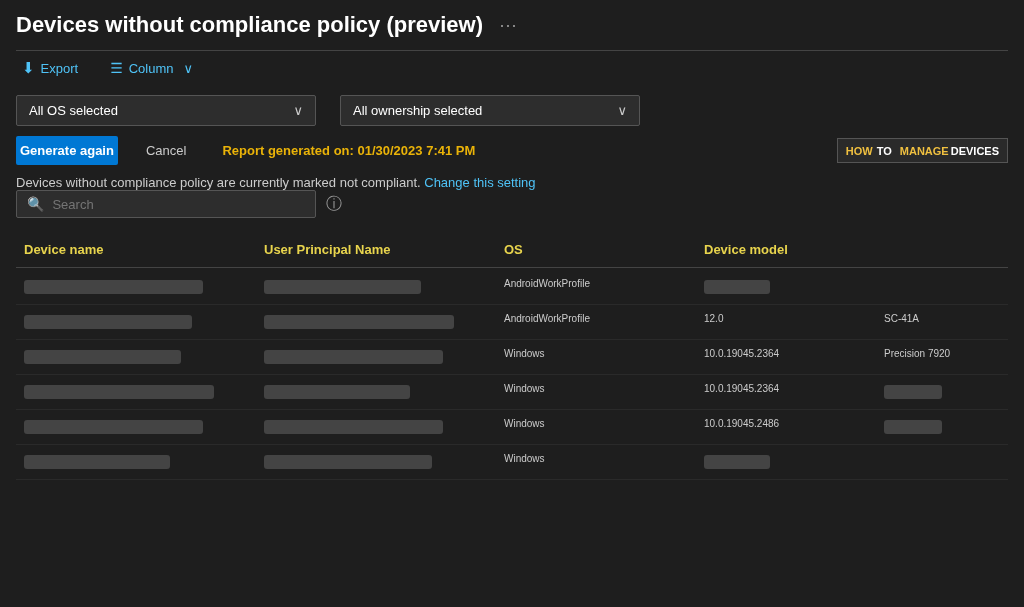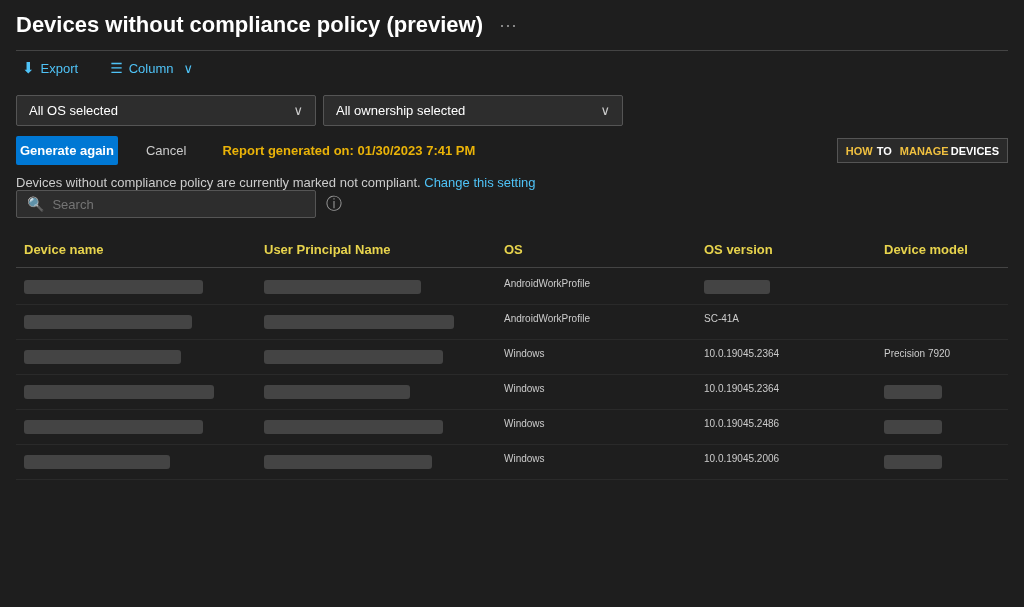--- a/index.html
+++ b/index.html
@@ -52,21 +52,21 @@
       color: #4fc3f7;
       font-size: 13px;
       cursor: pointer;
       padding: 4px 6px;
     }
     .icon-download { font-size: 15px; }
     .icon-column { font-size: 14px; }
     .filter-row {
       display: flex;
       align-items: center;
-      gap: 7px;
+      gap: 24px;
       margin-bottom: 10px;
     }
     .dropdown-select {
       background: #2d2d2d;
       border: 1px solid #555;
       color: #ffffff;
       padding: 7px 12px;
       font-size: 13px;
       border-radius: 2px;
       cursor: pointer;
@@ -274,34 +274,34 @@
       <input type="text" placeholder="Search" style="">
     </div>
     <span class="info-icon">ⓘ</span>
   </div>
 
   <div class="table-container">
     <div class="table-header">
       <div class="col-header">Device name</div>
       <div class="col-header">User Principal Name</div>
       <div class="col-header">OS</div>
-      <div class="col-header">OS version</div>
       <div class="col-header">Device model</div>
     </div>
     <div class="table-body" id="table-body">
     <div class="table-row">
           <div class="table-cell"><span class="blurred" style="width: 80%;"></span></div>
           <div class="table-cell"><span class="blurred" style="width: 70%;"></span></div>
           <div class="table-cell">AndroidWorkProfile</div>
           <div class="table-cell"><span class="blurred blurred-xs"></span></div>
         </div>
         <div class="table-row">
           <div class="table-cell"><span class="blurred" style="width: 75%;"></span></div>
           <div class="table-cell"><span class="blurred" style="width: 85%;"></span></div>
           <div class="table-cell">AndroidWorkProfile</div>
+          <div class="table-cell">12.0</div>
           <div class="table-cell">SC-41A</div>
         </div>
         <div class="table-row">
           <div class="table-cell"><span class="blurred" style="width: 70%;"></span></div>
           <div class="table-cell"><span class="blurred" style="width: 80%;"></span></div>
           <div class="table-cell">Windows</div>
           <div class="table-cell">10.0.19045.2364</div>
           <div class="table-cell">Precision 7920</div>
         </div>
         <div class="table-row">
@@ -315,19 +315,18 @@
           <div class="table-cell"><span class="blurred" style="width: 80%;"></span></div>
           <div class="table-cell"><span class="blurred" style="width: 80%;"></span></div>
           <div class="table-cell">Windows</div>
           <div class="table-cell">10.0.19045.2486</div>
           <div class="table-cell"><span class="blurred blurred-xs"></span></div>
         </div>
         <div class="table-row">
           <div class="table-cell"><span class="blurred" style="width: 65%;"></span></div>
           <div class="table-cell"><span class="blurred" style="width: 75%;"></span></div>
           <div class="table-cell">Windows</div>
-          <div class="table-cell">10.0.19045.2006</div>
           <div class="table-cell"><span class="blurred blurred-xs"></span></div>
         </div>
       </div>
   </div>
 
 </div>
 
 </body></html>

